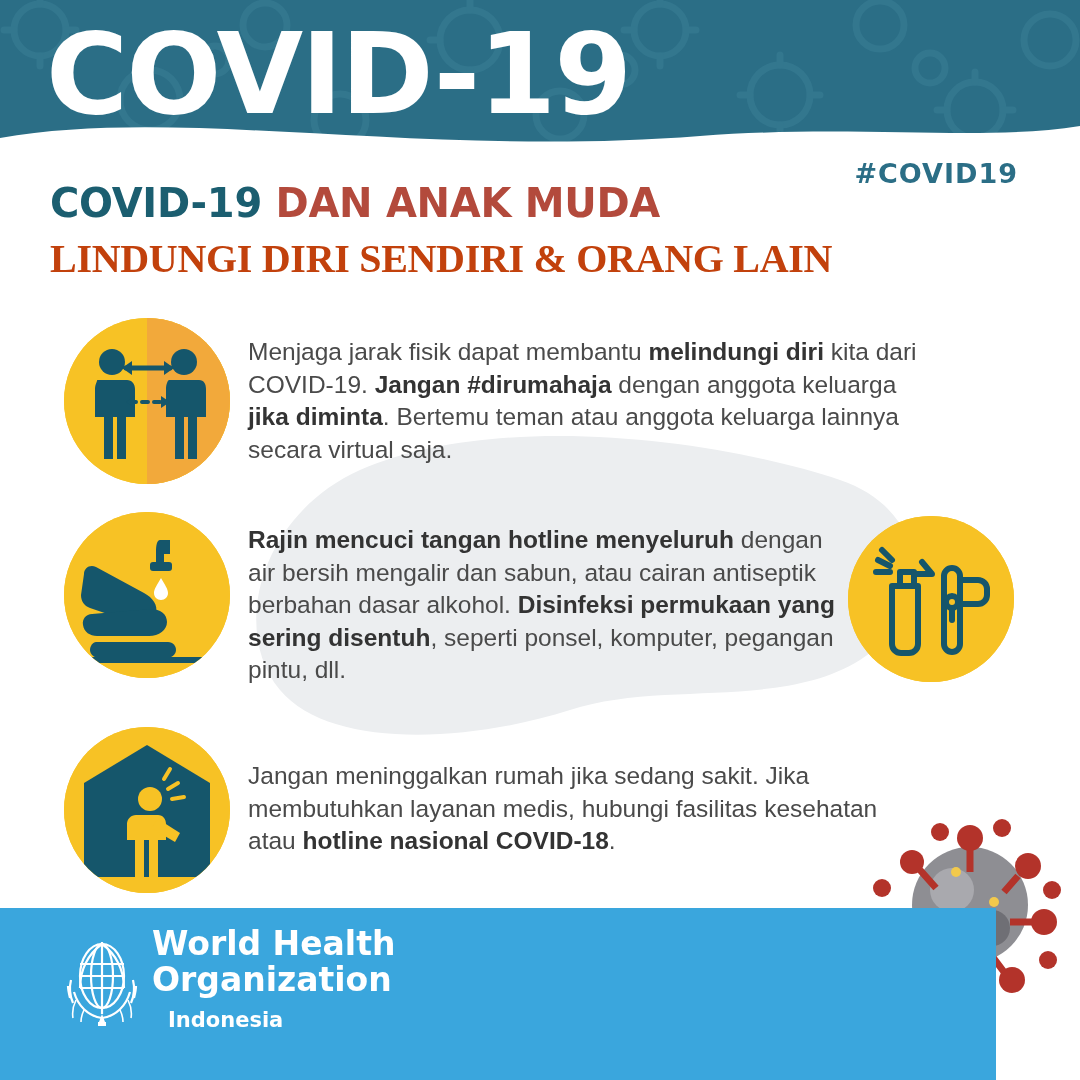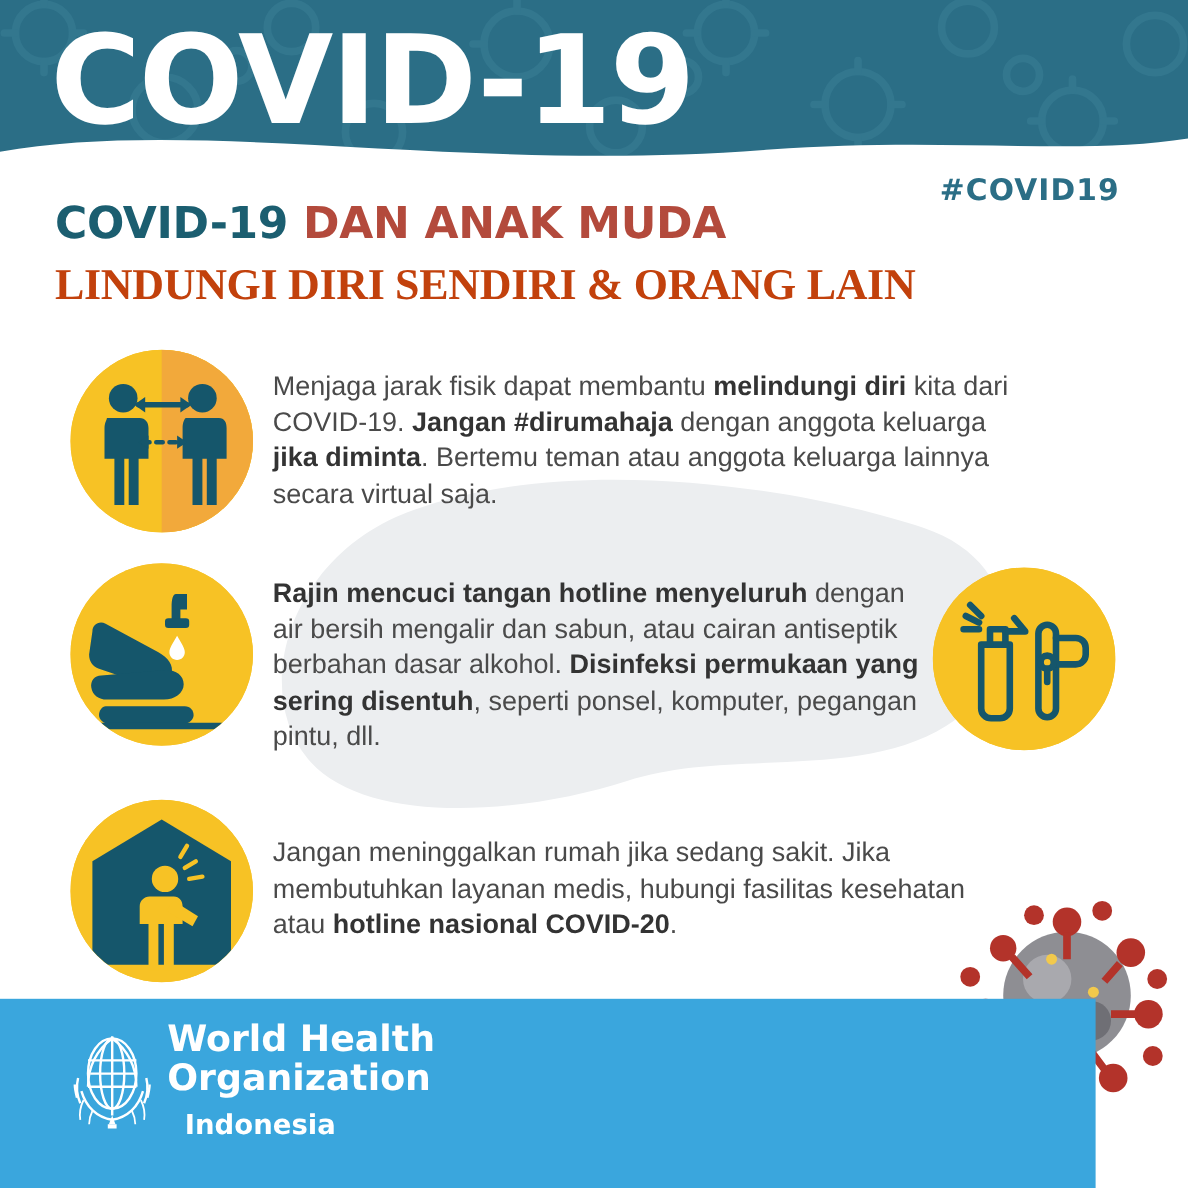--- a/index.html
+++ b/index.html
@@ -141,21 +141,21 @@
     position: absolute;
     left: 152px; top: 18px;
     color: #ffffff;
     font-family: "DejaVu Sans", sans-serif;
   }
   .who-line1 { font-size: 33px; font-weight: bold; line-height: 1.08; }
   .who-line2 { font-size: 33px; font-weight: bold; line-height: 1.08; }
   .who-country {
     position: absolute;
     left: 168px; top: 100px;
-    font-size: 25px;
+    font-size: 21px;
     font-weight: bold;
     color: #ffffff;
     font-family: "DejaVu Sans", sans-serif;
   }
 </style>
 </head>
 <body>
 
 <div id="poster">
 
@@ -264,21 +264,21 @@
       <g fill="#f7c225">
         <circle cx="86" cy="72" r="12"></circle>
         <path d="M72 88h22c5 0 8 4 8 9v16h-8v42h-9v-42h-5v42h-9v-42h-8V97c0-5 4-9 9-9z"></path>
         <path d="M94 92l22 14-5 9-24-14z"></path>
       </g>
       <g stroke="#f7c225" stroke-width="4" stroke-linecap="round">
         <path d="M104 62l10-6M108 72l12-2M100 52l6-10"></path>
       </g>
     </svg>
   </div>
-  <div class="row-text" id="row3-text"><span>Jangan meninggalkan rumah jika sedang sakit. Jika membutuhkan layanan medis, hubungi fasilitas kesehatan atau </span><b>hotline nasional COVID-20</b><span>.</span></div>
+  <div class="row-text" id="row3-text"><span>Jangan meninggalkan rumah jika sedang sakit. Jika membutuhkan layanan medis, hubungi fasilitas kesehatan atau </span><b>hotline nasional COVID-18</b><span>.</span></div>
 
   <svg class="virus-photo" viewBox="0 0 220 210">
     <g>
       <circle cx="118" cy="95" r="58" fill="#8e8e93"></circle>
       <circle cx="100" cy="80" r="22" fill="#a9a9ae"></circle>
       <circle cx="140" cy="118" r="18" fill="#6f6f75"></circle>
       <g fill="#b3332a">
         <circle cx="118" cy="28" r="13"></circle>
           <circle cx="60" cy="52" r="12"></circle>
         <circle cx="176" cy="56" r="13"></circle>

